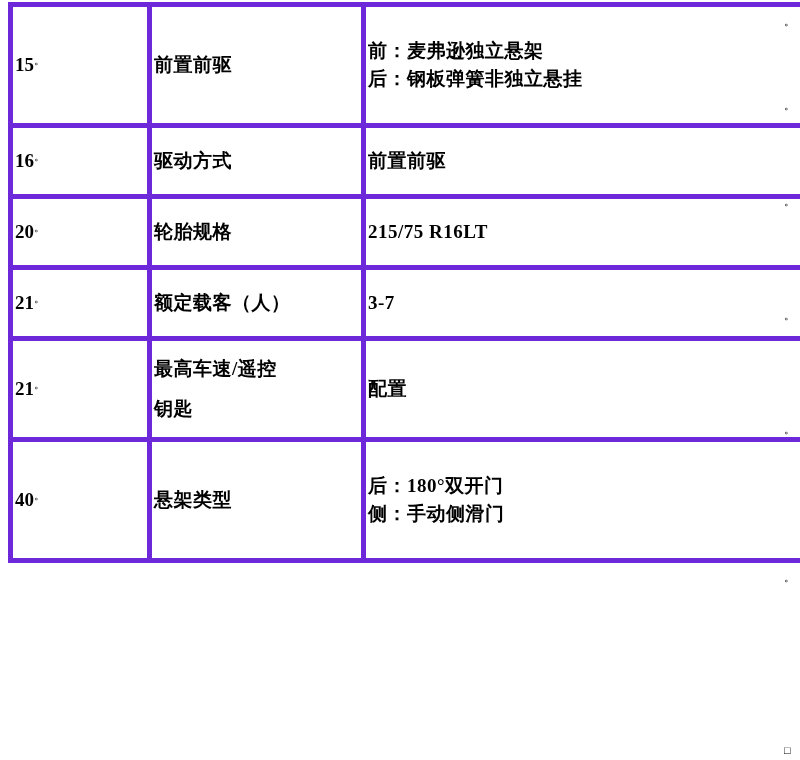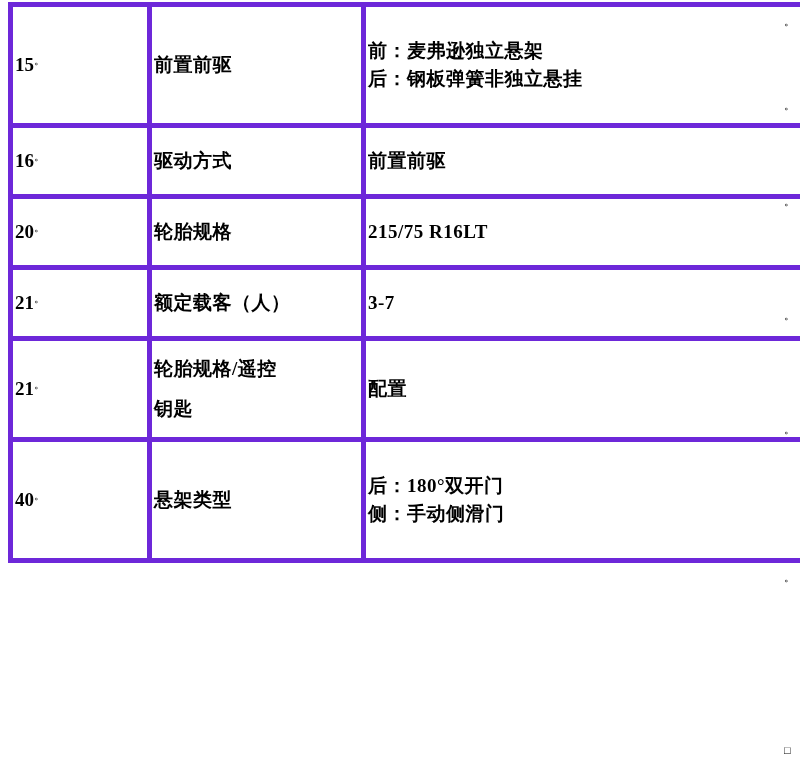--- a/index.html
+++ b/index.html
@@ -149,21 +149,21 @@
           <span class="val-line latin">3-7</span>
         </td>
       </tr>
 
 
       <tr class="row-mid">
         <td class="col-index">
           <span>21</span><span class="mark">。</span>
         </td>
         <td class="col-name">
-          <span class="name-line">轮胎规格/遥控</span>
+          <span class="name-line">最高车速/遥控</span>
           <span class="name-line">钥匙</span>
         </td>
         <td class="col-value">
           <span class="val-line">配置</span>
         </td>
       </tr>
 
       <tr class="row-tall">
         <td class="col-index">
           <span>40</span><span class="mark">。</span>

